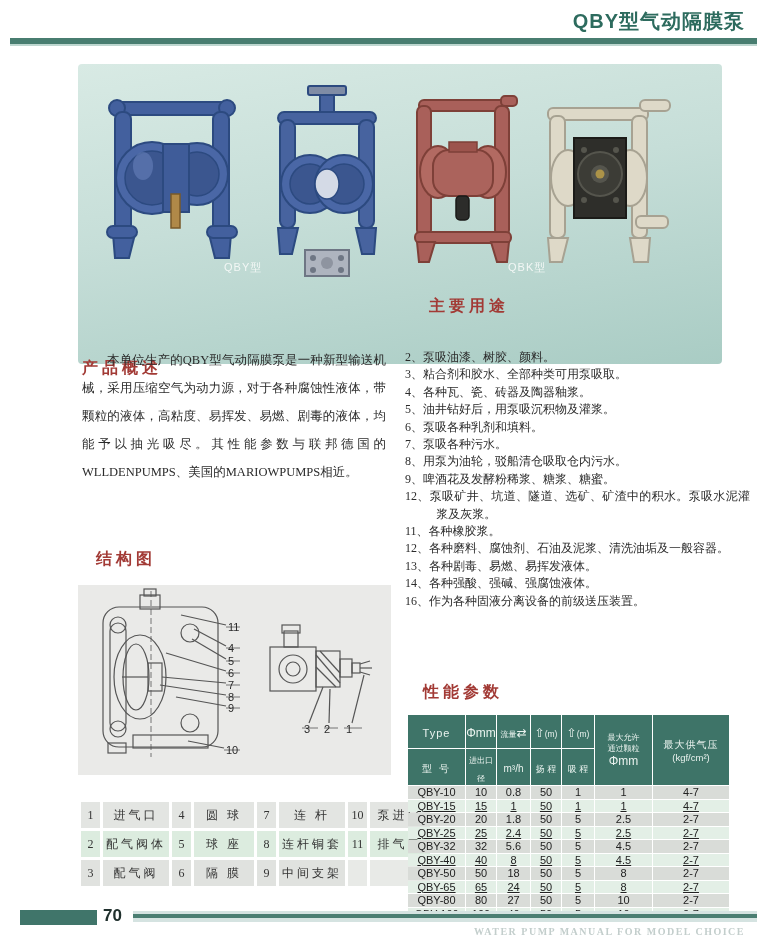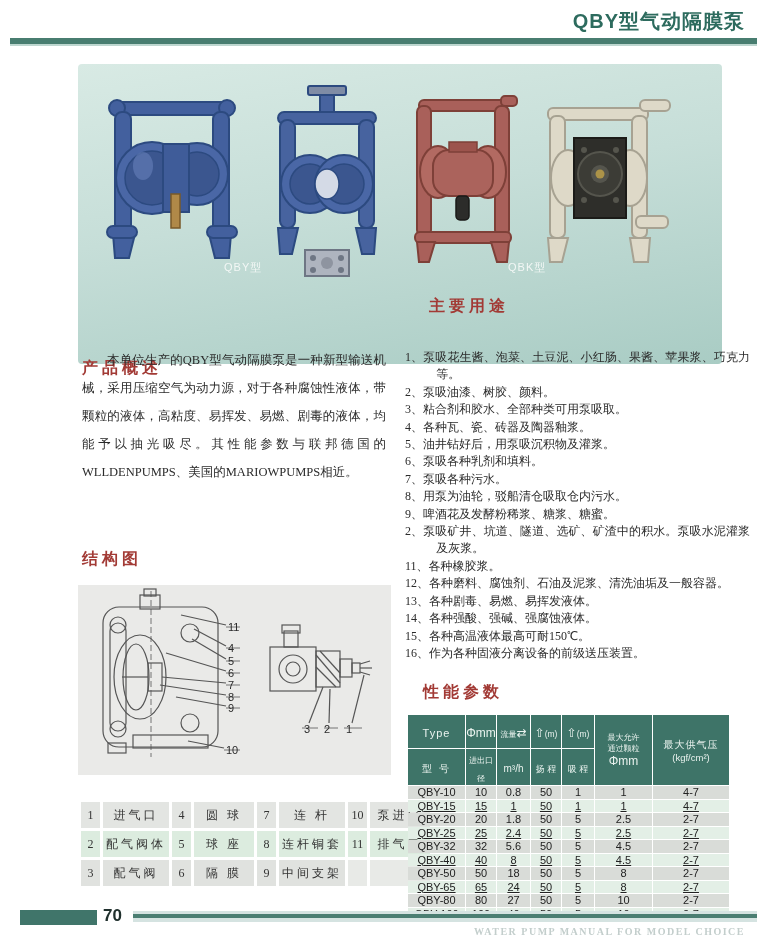--- a/index.html
+++ b/index.html
@@ -174,39 +174,37 @@
 
     <div class="pump-label" style="left:146px;top:196px;">QBY型</div>
     <div class="pump-label" style="left:430px;top:196px;">QBK型</div>
   </div>
 
   <div class="sec-head" style="left:82px;top:314px;margin-top:44px;">产品概述</div>
   <div class="overview-body">本单位生产的QBY型气动隔膜泵是一种新型输送机械，采用压缩空气为动力源，对于各种腐蚀性液体，带颗粒的液体，高粘度、易挥发、易燃、剧毒的液体，均能予以抽光吸尽。其性能参数与联邦德国的WLLDENPUMPS、美国的MARIOWPUMPS相近。</div>
 
   <div class="sec-head" style="left:405px;top:296px;margin-left:24px;">主要用途</div>
   <div class="uses-list">
-      <div class="use-item">1、泵吸花生酱、泡菜、土豆泥、小红肠、果酱、苹果浆、巧克力等。</div>
       <div class="use-item">2、泵吸油漆、树胶、颜料。</div>
       <div class="use-item">3、粘合剂和胶水、全部种类可用泵吸取。</div>
       <div class="use-item">4、各种瓦、瓷、砖器及陶器釉浆。</div>
       <div class="use-item">5、油井钻好后，用泵吸沉积物及灌浆。</div>
       <div class="use-item">6、泵吸各种乳剂和填料。</div>
       <div class="use-item">7、泵吸各种污水。</div>
       <div class="use-item">8、用泵为油轮，驳船清仓吸取仓内污水。</div>
       <div class="use-item">9、啤酒花及发酵粉稀浆、糖浆、糖蜜。</div>
-      <div class="use-item">2、泵吸矿井、坑道、隧道、选矿、矿渣中的积水。泵吸水泥灌浆及灰浆。</div>
+      <div class="use-item">12、泵吸矿井、坑道、隧道、选矿、矿渣中的积水。泵吸水泥灌浆及灰浆。</div>
       <div class="use-item">11、各种橡胶浆。</div>
       <div class="use-item">12、各种磨料、腐蚀剂、石油及泥浆、清洗油垢及一般容器。</div>
       <div class="use-item">13、各种剧毒、易燃、易挥发液体。</div>
       <div class="use-item">14、各种强酸、强碱、强腐蚀液体。</div>
-      <div class="use-item">15、各种高温液体最高可耐150℃。</div>
       <div class="use-item">16、作为各种固液分离设备的前级送压装置。</div>
     </div>
 
-  <div class="sec-head" style="left:82px;top:549px;">结构图</div>
+  <div class="sec-head" style="left:96px;top:549px;">结构图</div>
   <div class="diagram">
     <svg width="313" height="190" viewBox="0 0 313 190">
       <g stroke="#555" stroke-width="1.2" fill="none">
 
         <rect x="25" y="22" width="115" height="140" rx="16"></rect>
         <rect x="62" y="10" width="20" height="14"></rect>
         <rect x="66" y="4" width="12" height="7"></rect>
         <rect x="32" y="38" width="16" height="108" rx="8"></rect>
         <circle cx="40" cy="40" r="8"></circle>
           <circle cx="40" cy="144" r="8"></circle>

